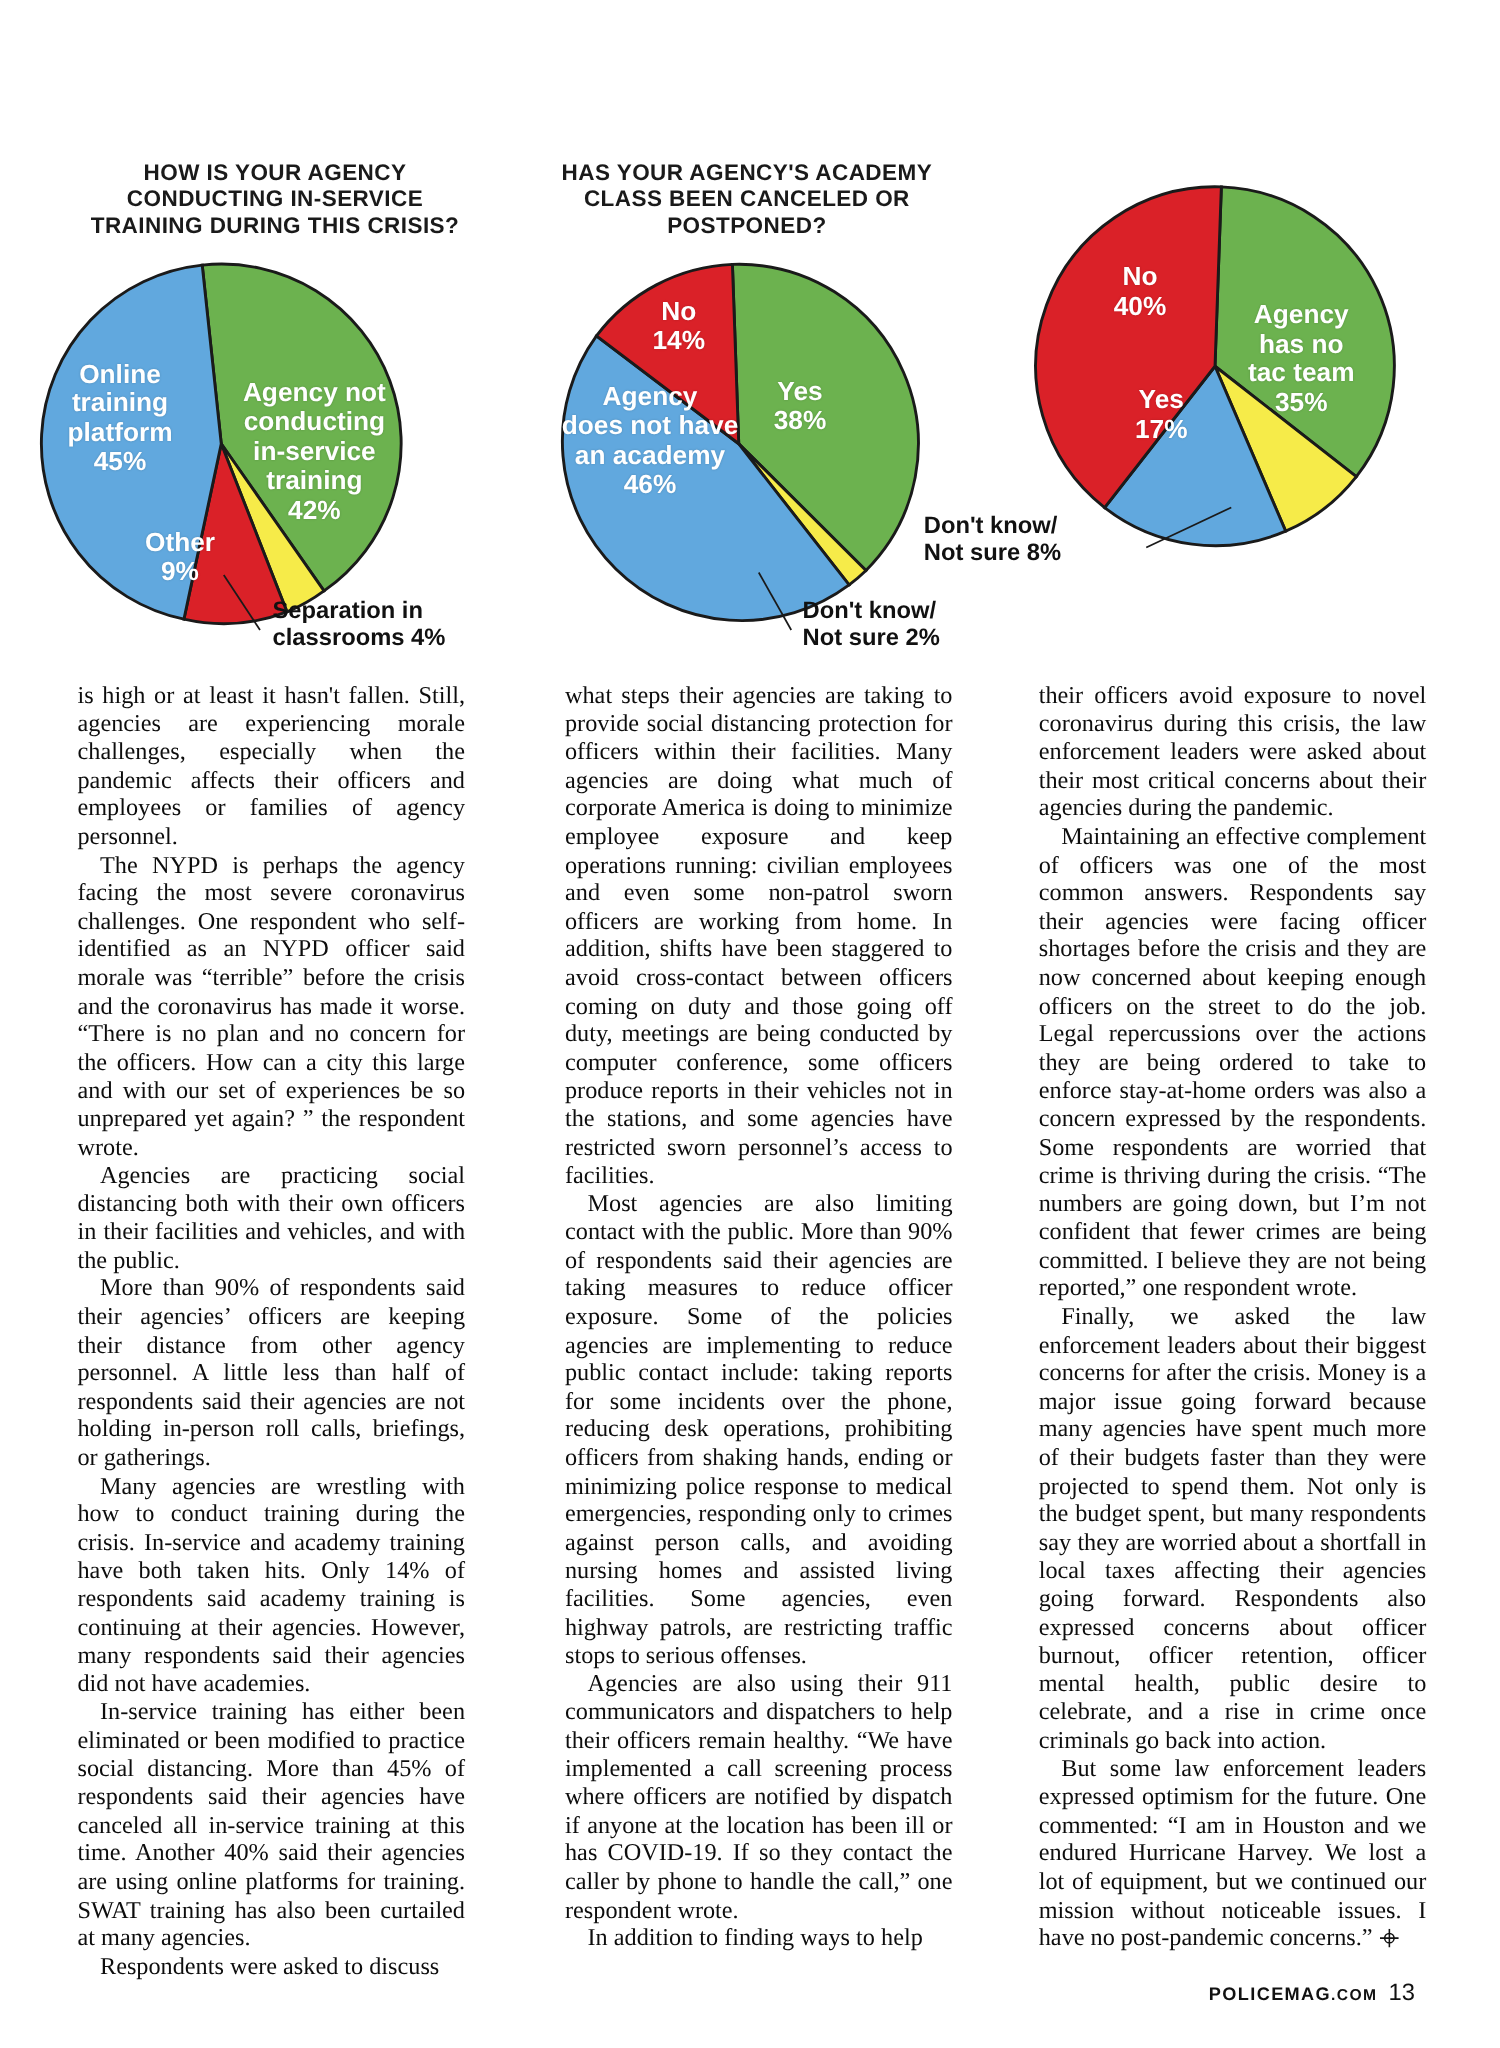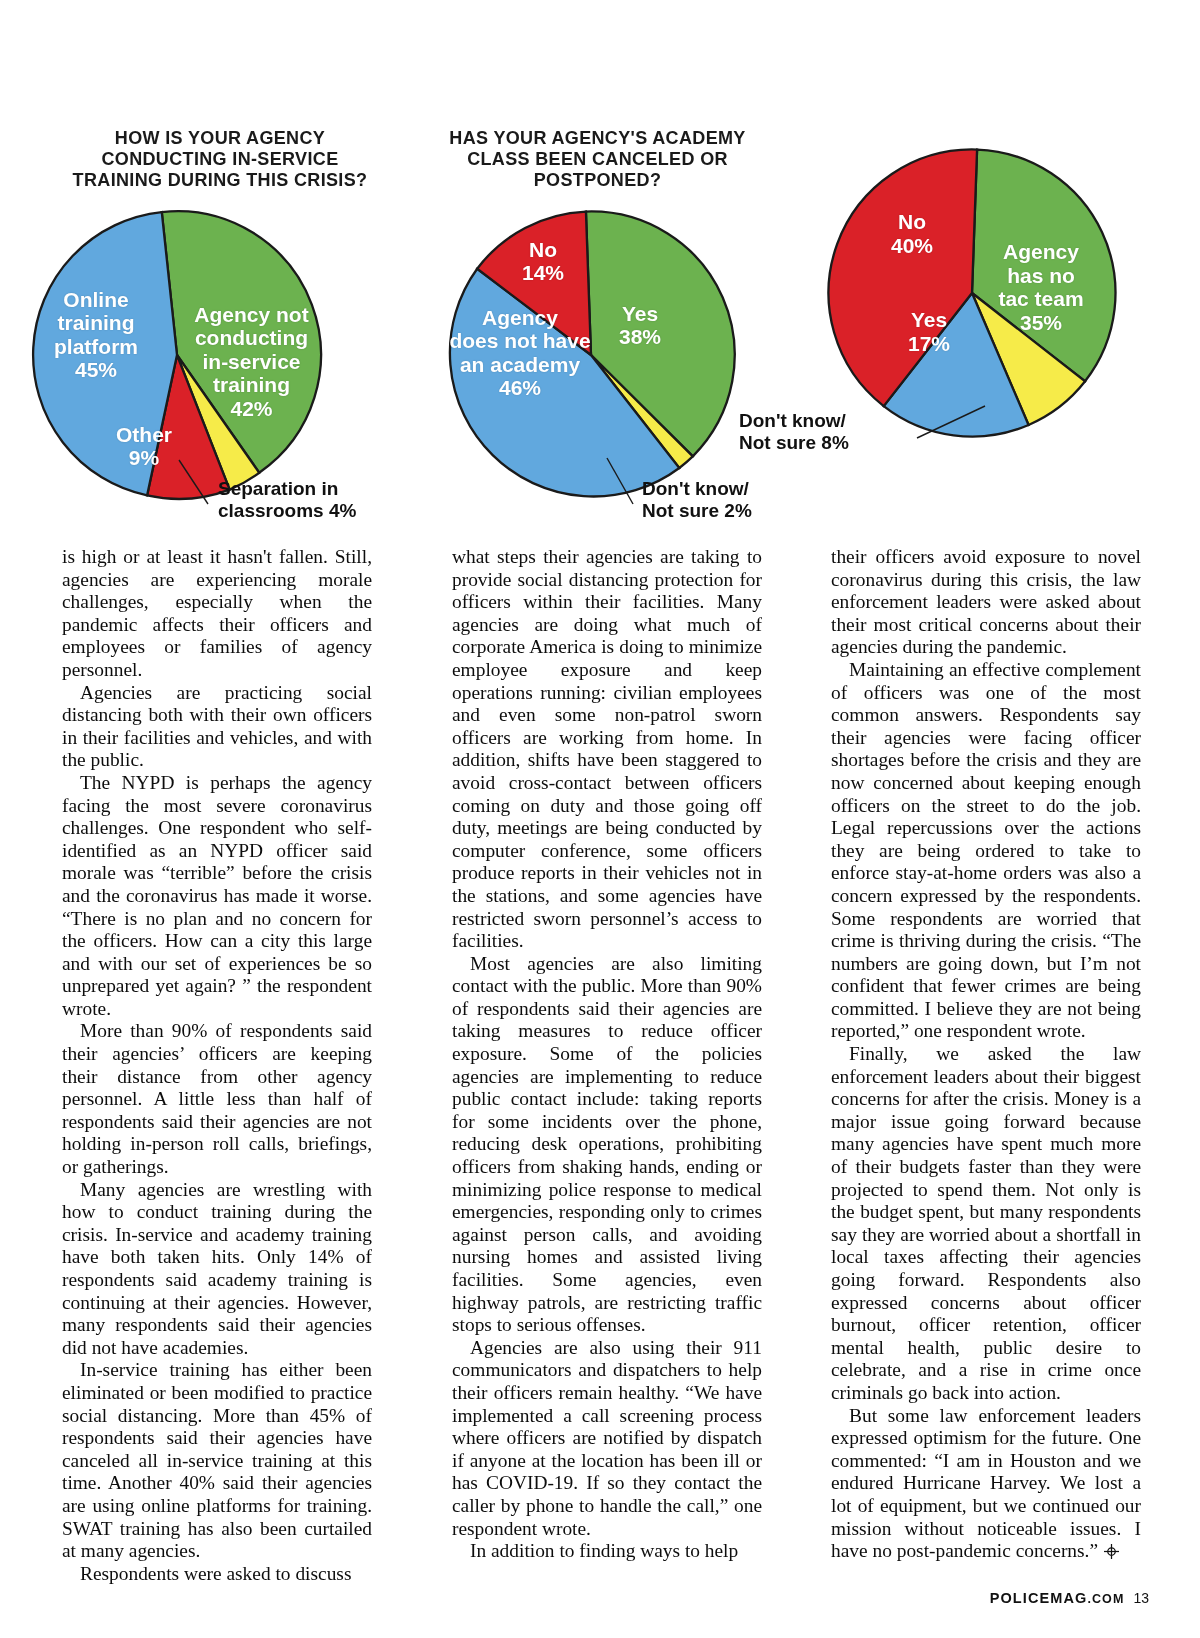--- a/index.html
+++ b/index.html
@@ -100,29 +100,29 @@
   .endmark {
     display:inline-block;
     width:15px; height:15px;
     vertical-align:-2px;
     margin-left:6px;
   }
 
   
   .footer {
     position:absolute;
-    right:51px; bottom:32px;
+    right:68px; bottom:32px;
     font-family:"Liberation Sans", sans-serif;
     display:flex; align-items:baseline; gap:9px;
   }
   .footer .brand {
     font-weight:bold; font-size:14.5px; letter-spacing:1.1px; color:#111;
   }
   .footer .brand .tld { font-weight:bold; font-size:12.5px; }
-  .footer .pageno { font-size:14px; color:#111; font-weight:normal; }
+  .footer .pageno { font-size:19px; color:#111; font-weight:normal; }
 </style>
 </head>
 <body>
 
 <div class="charts-row">
 
   <div class="chart-block c1">
     <div class="chart-title">HOW IS YOUR AGENCY CONDUCTING IN-SERVICE TRAINING DURING THIS CRISIS?</div>
     <div class="pie-wrap w1">
       <svg class="pie-svg" viewBox="0 0 200 200">
@@ -204,22 +204,22 @@
       <div class="callout" style="left:-88px; top:262px; width:165px; text-align:left;">Don't know/
 Not sure 8%</div>
     </div>
   </div>
 </div>
 
 <div class="cols">
 
   <div class="col k1">
     <p class="first">is high or at least it hasn't fallen. Still, agencies are experiencing morale challenges, especially when the pandemic affects their officers and employees or families of agency personnel.</p>
+    <p>The NYPD is perhaps the agency facing the most severe coronavirus challenges. One respondent who self-identified as an NYPD officer said morale was “terrible” before the crisis and the coronavirus has made it worse. “There is no plan and no concern for the officers. How can a city this large and with our set of experiences be so unprepared yet again? ” the respondent wrote.</p>
     <p>Agencies are practicing social distancing both with their own officers in their facilities and vehicles, and with the public.</p>
-    <p>The NYPD is perhaps the agency facing the most severe coronavirus challenges. One respondent who self-identified as an NYPD officer said morale was “terrible” before the crisis and the coronavirus has made it worse. “There is no plan and no concern for the officers. How can a city this large and with our set of experiences be so unprepared yet again? ” the respondent wrote.</p>
     <p>More than 90% of respondents said their agencies’ officers are keeping their distance from other agency personnel. A little less than half of respondents said their agencies are not holding in-person roll calls, briefings, or gatherings.</p>
     <p>Many agencies are wrestling with how to conduct training during the crisis. In-service and academy training have both taken hits. Only 14% of respondents said academy training is continuing at their agencies. However, many respondents said their agencies did not have academies.</p>
     <p>In-service training has either been eliminated or been modified to practice social distancing. More than 45% of respondents said their agencies have canceled all in-service training at this time. Another 40% said their agencies are using online platforms for training. SWAT training has also been curtailed at many agencies.</p>
     <p>Respondents were asked to discuss</p>
   </div>
 
   <div class="col k2">
     <p class="first">what steps their agencies are taking to provide social distancing protection for officers within their facilities. Many agencies are doing what much of corporate America is doing to minimize employee exposure and keep operations running: civilian employees and even some non-patrol sworn officers are working from home. In addition, shifts have been staggered to avoid cross-contact between officers coming on duty and those going off duty, meetings are being conducted by computer conference, some officers produce reports in their vehicles not in the stations, and some agencies have restricted sworn personnel’s access to facilities.</p>
     <p>Most agencies are also limiting contact with the public. More than 90% of respondents said their agencies are taking measures to reduce officer exposure. Some of the policies agencies are implementing to reduce public contact include: taking reports for some incidents over the phone, reducing desk operations, prohibiting officers from shaking hands, ending or minimizing police response to medical emergencies, responding only to crimes against person calls, and avoiding nursing homes and assisted living facilities. Some agencies, even highway patrols, are restricting traffic stops to serious offenses.</p>
     <p>Agencies are also using their 911 communicators and dispatchers to help their officers remain healthy. “We have implemented a call screening process where officers are notified by dispatch if anyone at the location has been ill or has COVID-19. If so they contact the caller by phone to handle the call,” one respondent wrote.</p>

